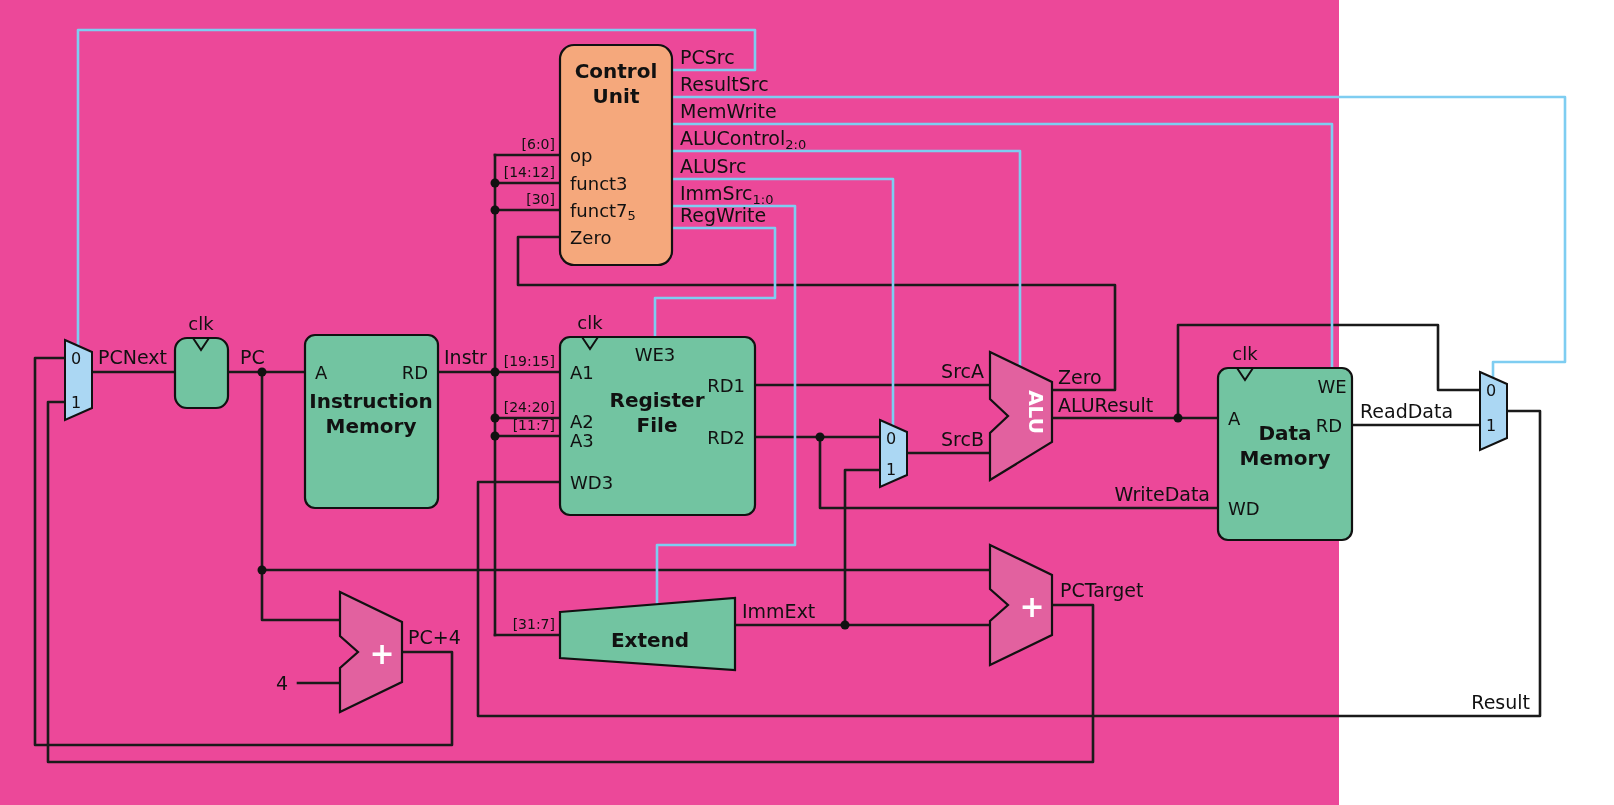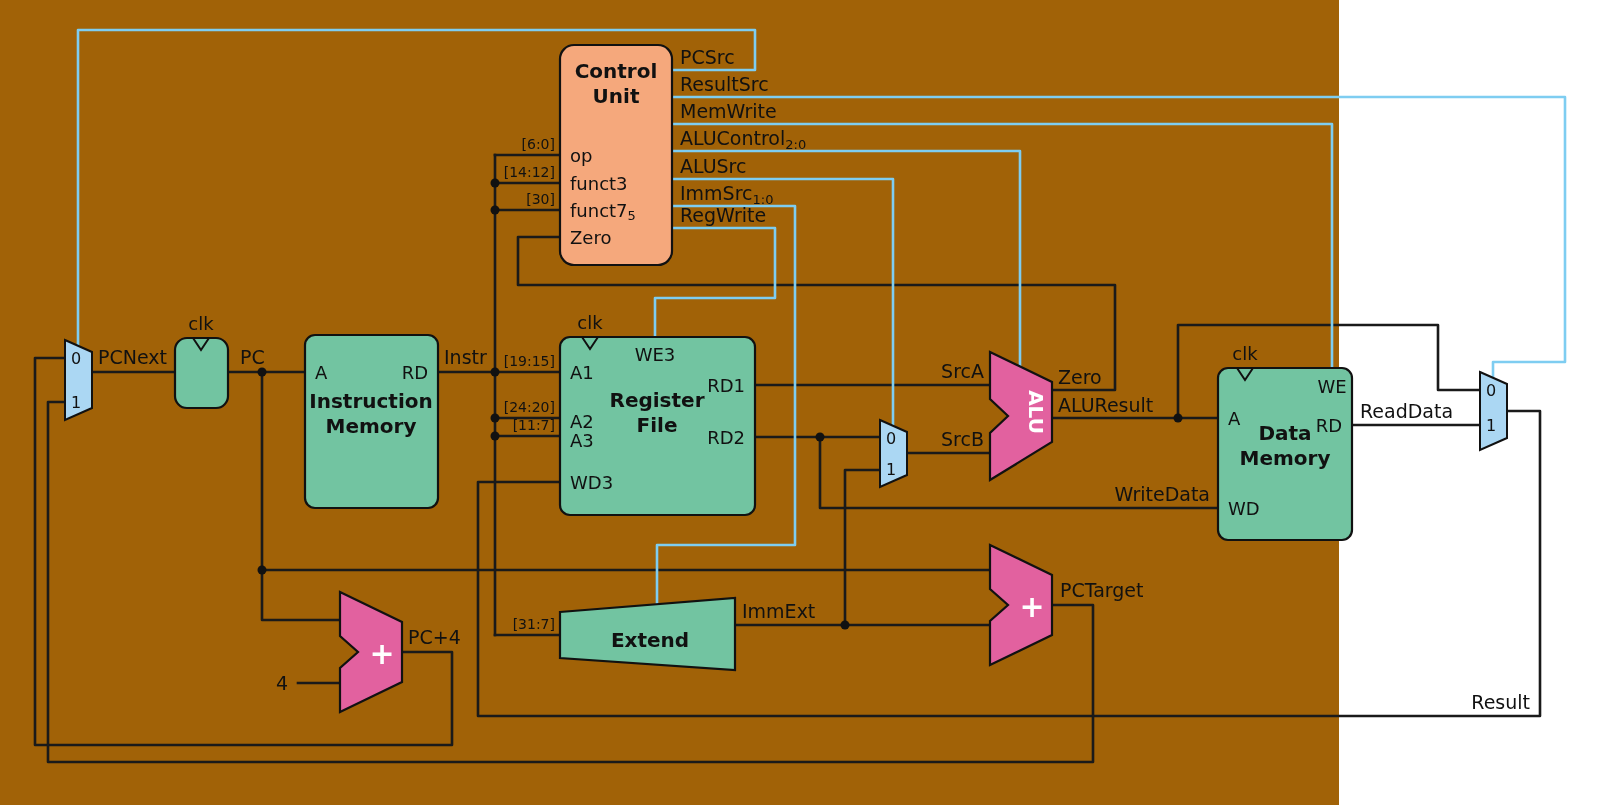--- a/index.html
+++ b/index.html
@@ -1,16 +1,16 @@
 <!DOCTYPE html>
 <html><head>
 <meta charset="utf-8">
 <style>
   html,body{margin:0;padding:0;background:#ffffff;}
-  .stage{width:1339px;height:805px;position:relative;background:#a16207;}
+  .stage{width:1339px;height:805px;position:relative;background:#ec4899;}
   svg{display:block;}
   text{font-family:"DejaVu Sans","Liberation Sans",sans-serif;fill:#111111;}
   .wire{fill:none;stroke:#1a1a1a;stroke-width:2.6;stroke-linejoin:round;stroke-linecap:square;}
   .cwire{fill:none;stroke:#7ecdf1;stroke-width:2.6;stroke-linejoin:round;stroke-linecap:square;}
   .green{fill:#72c4a1;stroke:#111111;stroke-width:2.2;}
   .orange{fill:#f5a87c;stroke:#111111;stroke-width:2.2;}
   .pink{fill:#e2619f;stroke:#111111;stroke-width:2.2;}
   .mux{fill:#abd7f3;stroke:#111111;stroke-width:2;}
   .clkmark{fill:none;stroke:#111111;stroke-width:2;}
   .dot{fill:#111111;stroke:none;}

